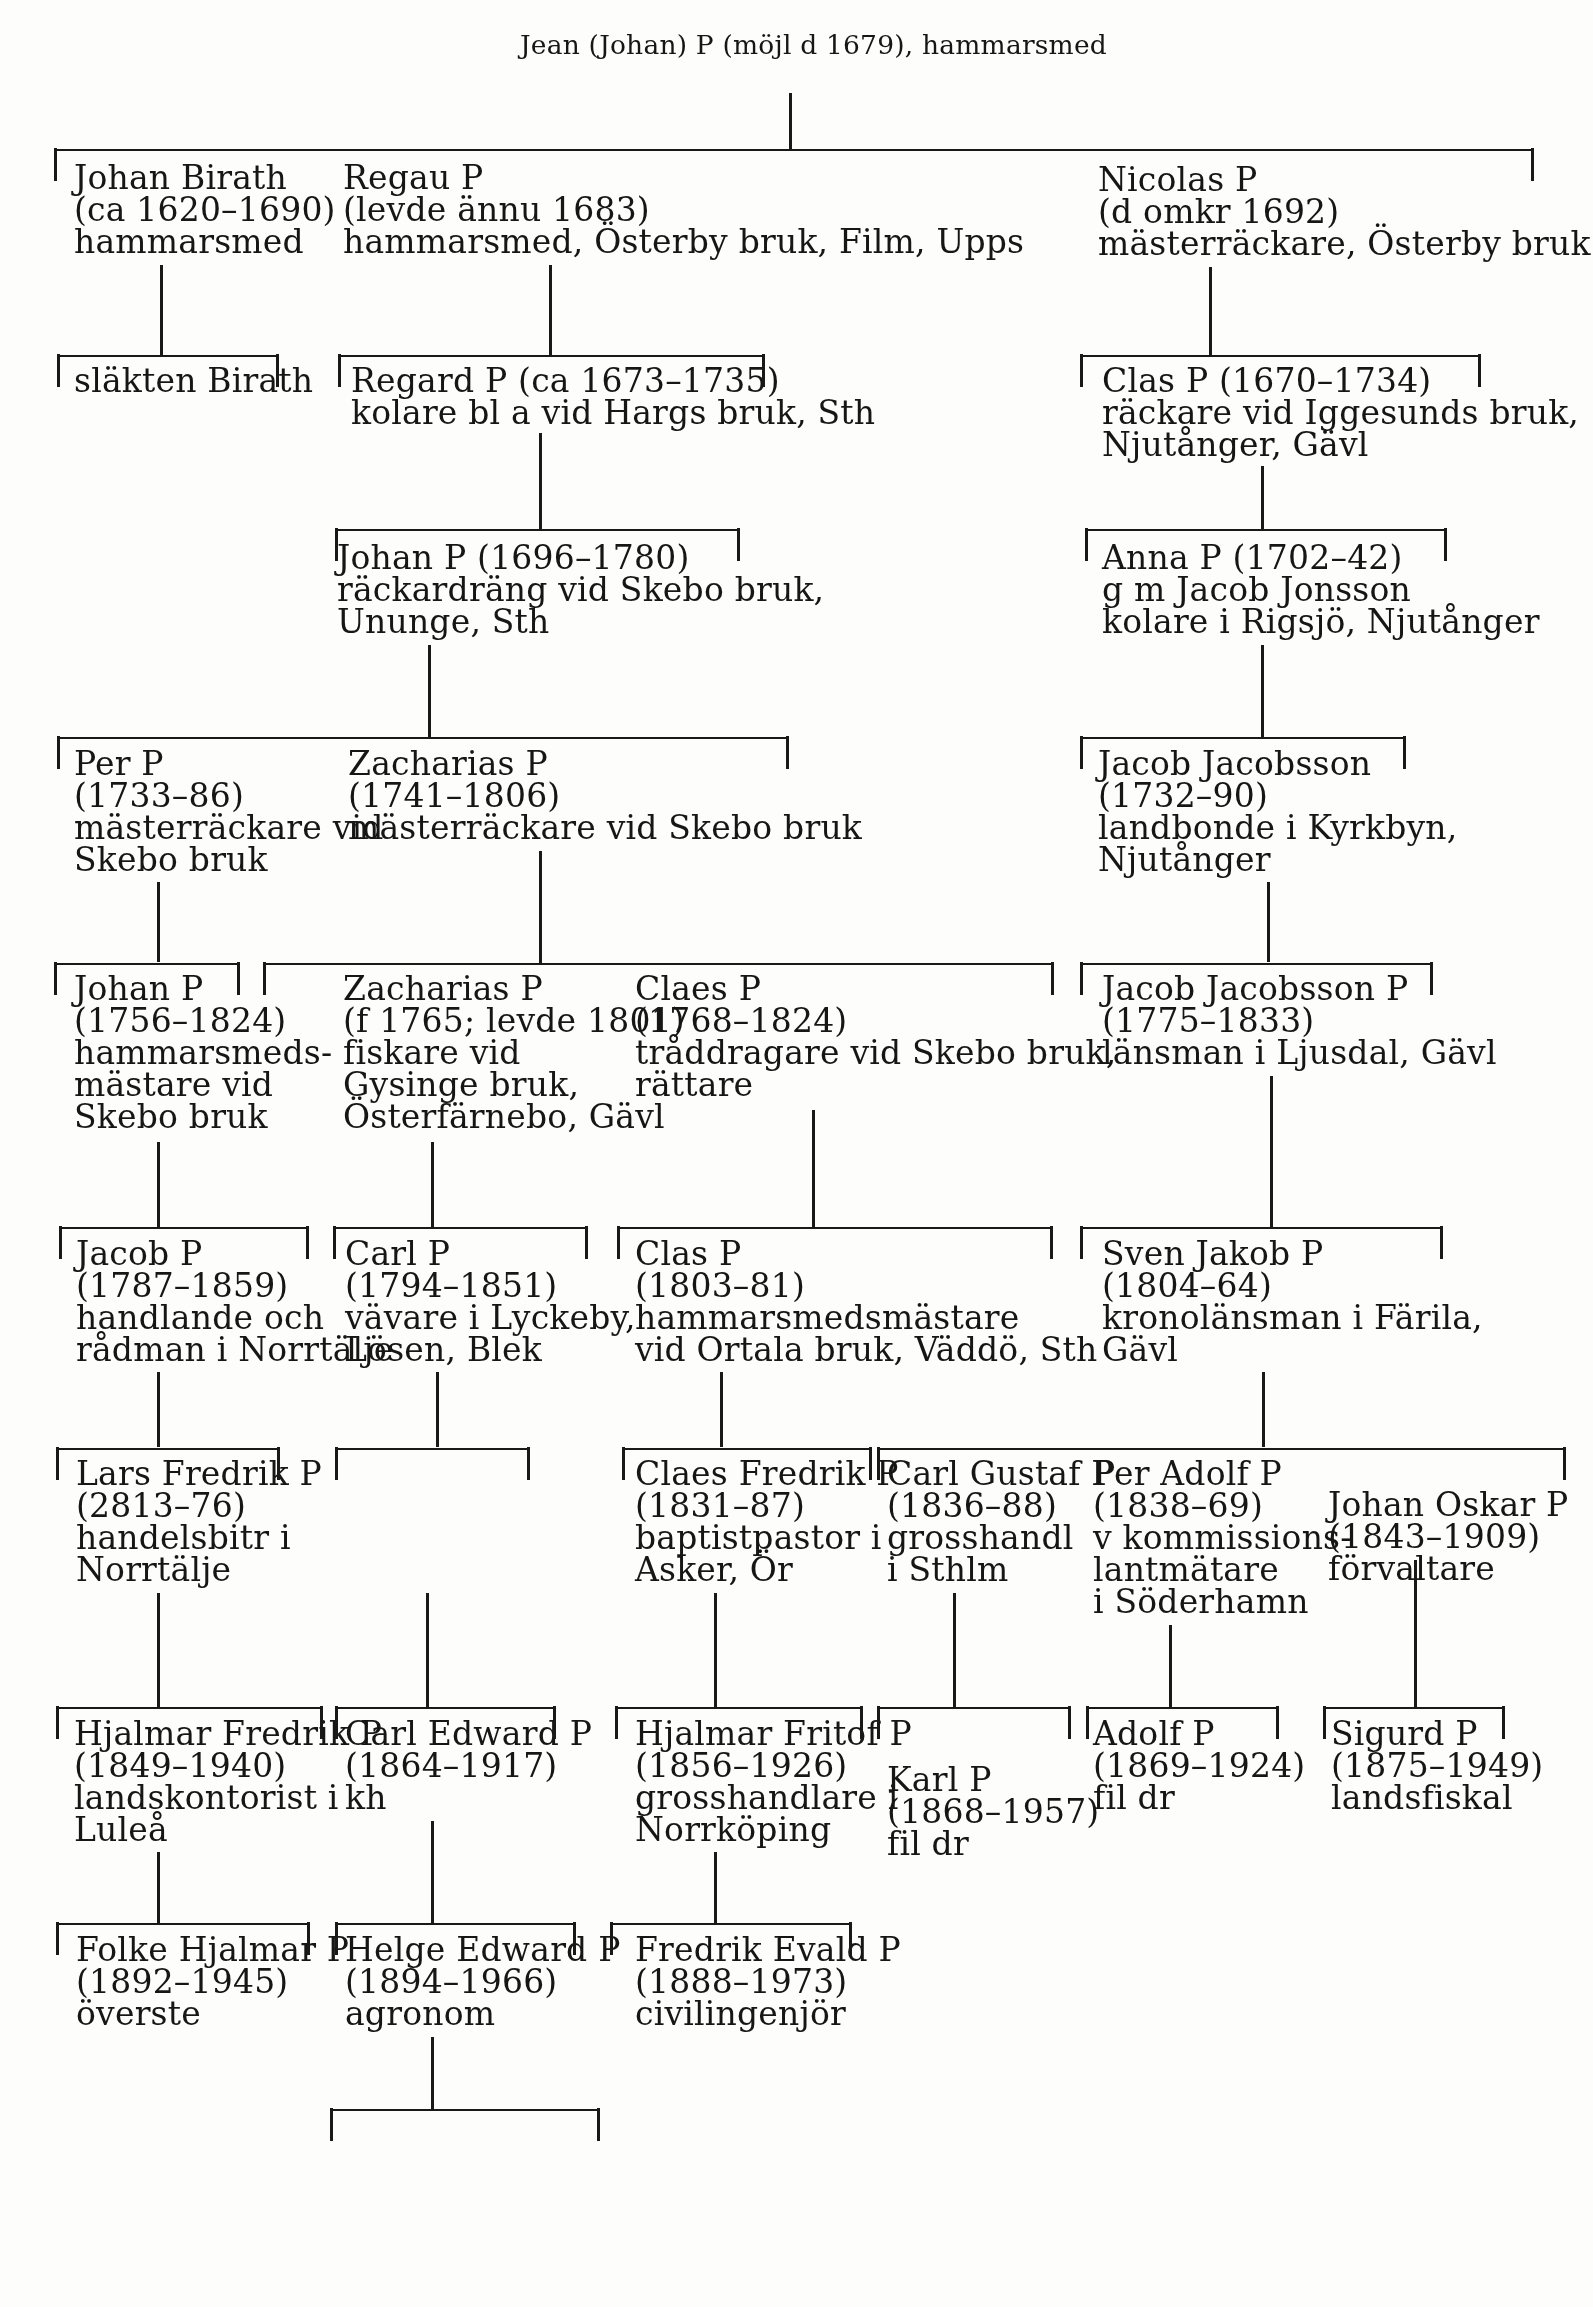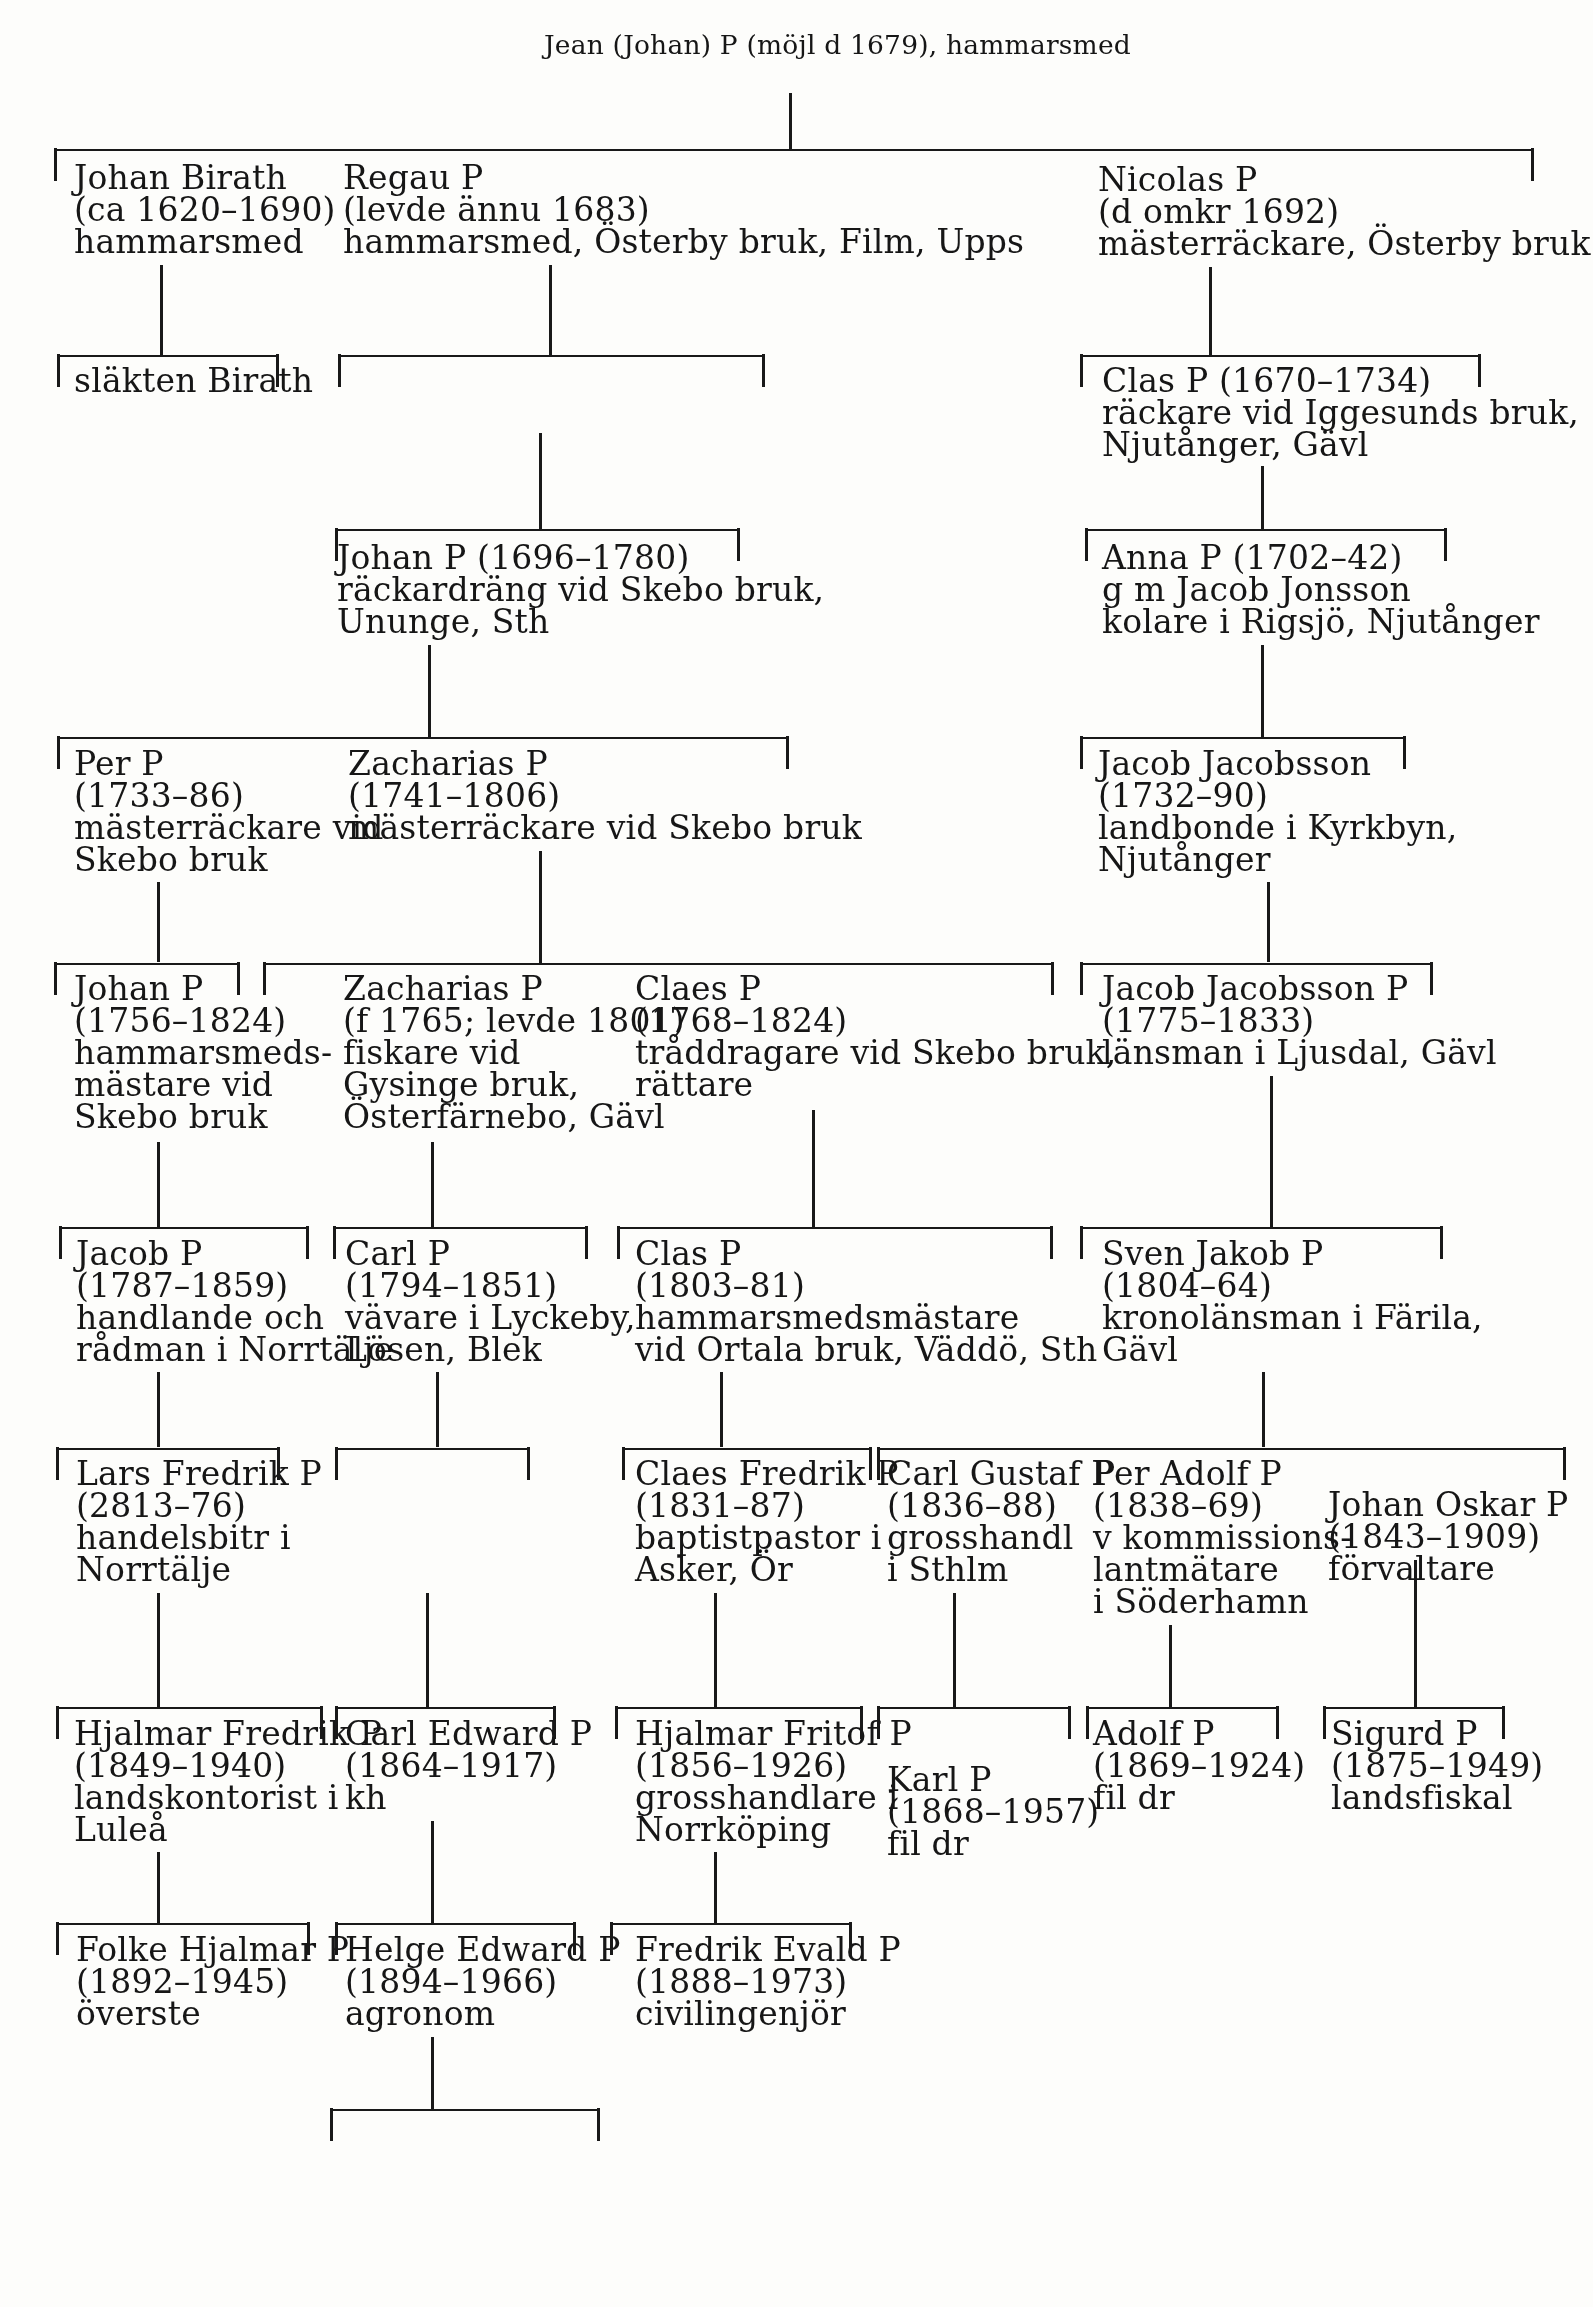--- a/index.html
+++ b/index.html
@@ -12,21 +12,21 @@
     font-family:"DejaVu Serif","Liberation Serif",serif;
   }
   .node {
     position:absolute;
     white-space:pre;
     font-size:33px;
     line-height:32px;
     color:#161616;
     letter-spacing:0.2px;
   }
-  .root-node { font-size:26.5px;margin-left:24px; }
+  .root-node { font-size:26.5px; }
   .staple {
     position:absolute;
     border-top:2.9px solid #191919;
     box-sizing:border-box;
   }
   .staple::before, .staple::after {
     content:"";
     position:absolute;
     top:-2.9px;
     width:2.9px;
@@ -52,20 +52,22 @@
 (ca 1620–1690)
 hammarsmed</div>
   <div class="node" style="left:343px;top:162px">Regau P
 (levde ännu 1683)
 hammarsmed, Österby bruk, Film, Upps</div>
   <div class="node" style="left:1098px;top:164px">Nicolas P
 (d omkr 1692)
 mästerräckare, Österby bruk</div>
 
   <div class="node" style="left:74px;top:365px">släkten Birath</div>
+  <div class="node" style="left:351px;top:365px">Regard P (ca 1673–1735)
+kolare bl a vid Hargs bruk, Sth</div>
   <div class="node" style="left:1102px;top:365px">Clas P (1670–1734)
 räckare vid Iggesunds bruk,
 Njutånger, Gävl</div>
 
   <div class="node" style="left:337px;top:542px">Johan P (1696–1780)
 räckardräng vid Skebo bruk,
 Ununge, Sth</div>
   <div class="node" style="left:1102px;top:542px">Anna P (1702–42)
 g m Jacob Jonsson
 kolare i Rigsjö, Njutånger</div>

